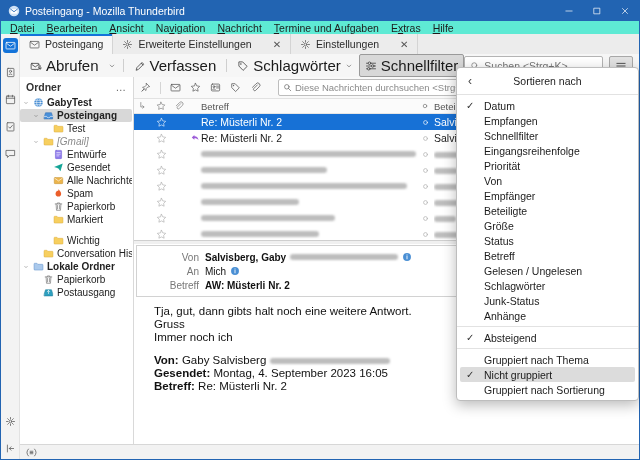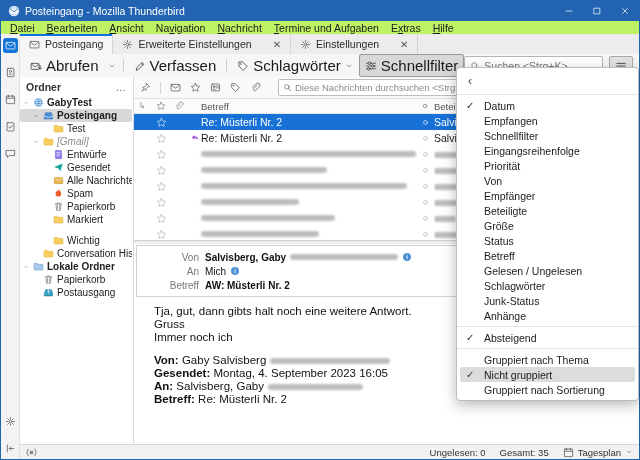--- a/index.html
+++ b/index.html
@@ -8,21 +8,21 @@
 
   
   .titlebar{position:absolute;left:0;top:0;right:0;height:20px;background:#2264b2;display:flex;align-items:center;color:#fff}
   .tb-icon{width:12px;height:12px;margin:0 5px 0 7px}
   .tb-title{font-size:10.5px}
   .tb-controls{margin-left:auto;display:flex;height:100%}
   .tb-btn{width:28px;height:100%;display:flex;align-items:center;justify-content:center;color:#fff}
   .tb-btn .ic{width:10px;height:10px}
 
   
-  .menubar{position:absolute;left:0;top:20px;right:0;height:13px;background:#bef264;display:flex;align-items:center;font-size:10.5px;color:#1c1c1c;padding-left:3px}
+  .menubar{position:absolute;left:0;top:20px;right:0;height:13px;background:#5eead4;display:flex;align-items:center;font-size:10.5px;color:#1c1c1c;padding-left:3px}
   .menu-item{padding:0 6px;white-space:nowrap}
   .menu-item u{text-decoration:underline}
 
   
   .tabbar{position:absolute;left:19px;top:33px;right:0;height:20px;background:#ececec;display:flex}
   .tab{display:flex;align-items:center;gap:5px;padding:0 9px;font-size:10.5px;color:#2b2b2b;border-right:1px solid #d4d4d4;position:relative;white-space:nowrap}
   .tab.active{background:#f6f6f6}
   .tab.active::before{content:"";position:absolute;left:0;top:0;right:0;height:2px;background:#1373d9}
   .tab .ic{width:11px;height:11px;color:#555}
   .tab .close{margin-left:16px;color:#555;font-size:10px}
@@ -850,57 +850,39 @@
       </div>
       <div class="mbody">
         <div id="bodylines">
             <div>Tja, gut, dann gibts halt noch eine weitere Antwort.</div>
             <div>Gruss</div>
             <div>Immer noch ich</div>
           </div>
         <div class="quote" id="quote">
             <div class="ql"><b>Von: </b><span>Gaby Salvisberg</span><span class="redact" style="width: 120px;"></span></div>
             <div class="ql"><b>Gesendet: </b><span>Montag, 4. September 2023 16:05</span></div>
-            <div class="ql"><b>An: </b><span>Salvisberg, Gaby</span><span class="redact" style="width: 95px;"></span></div>
             <div class="ql"><b>Betreff: </b><span>Re: Müsterli Nr. 2</span></div>
           </div>
       </div>
     </div>
   </div>
 
   <div class="statusbar">
     <span class="ic">
         <svg viewBox="0 0 16 16" stroke-width="1.1" stroke-linecap="round" stroke-linejoin="round" fill="none">
           <path d="M3.5 3a7.5 7.5 0 000 10M12.5 3a7.5 7.5 0 010 10" fill="none" stroke="currentColor"></path>
           <path d="M6 6.2h4M6 8h4M6 9.8h4" stroke="currentColor"></path>
         </svg>
       </span>
-    <div class="sb-right">
-      <span>Ungelesen: 0</span>
-      <span>Gesamt: 35</span>
-      <span class="sb-today">
-        <span class="ic">
-            <svg viewBox="0 0 16 16" stroke-width="1.1" stroke-linecap="round" stroke-linejoin="round" fill="none">
-              <rect x="2" y="3" width="12" height="11" rx="1" fill="none" stroke="currentColor"></rect>
-              <path d="M2 6.2h12M5.2 1.8v2.4M10.8 1.8v2.4" stroke="currentColor"></path>
-            </svg>
-          </span>
-        <span>Tagesplan</span>
-        <span class="ic small">
-            <svg viewBox="0 0 16 16" stroke-width="1.1" stroke-linecap="round" stroke-linejoin="round" fill="none">
-              <path d="M4.5 6.2L8 9.8l3.5-3.6" fill="none" stroke="currentColor"></path>
-            </svg>
-          </span>
-      </span>
-    </div>
   </div>
 
   <div class="ctxmenu">
     <div class="cm-header">
       <span class="cm-back">‹</span>
+      <span class="cm-title">Sortieren nach</span>
     </div>
     <div class="cm-sep"></div>
     <div id="cm-items">
         <div class="cm-item">
           <span class="cm-check">✓</span>
           <span>Datum</span>
         </div>
         <div class="cm-item">
           <span class="cm-check"></span>
           <span>Empfangen</span>

